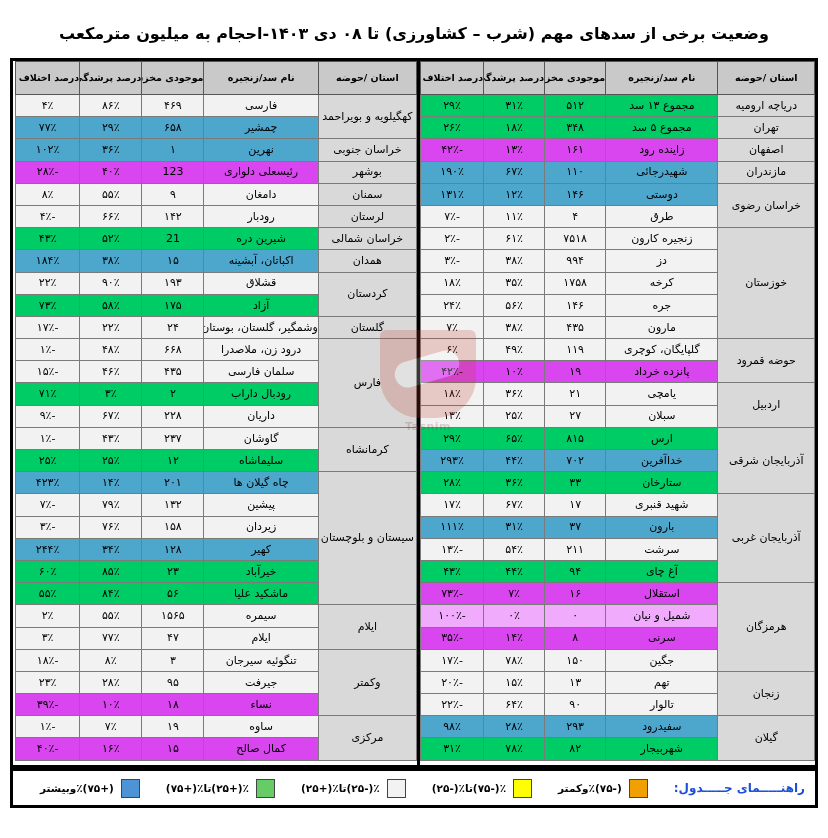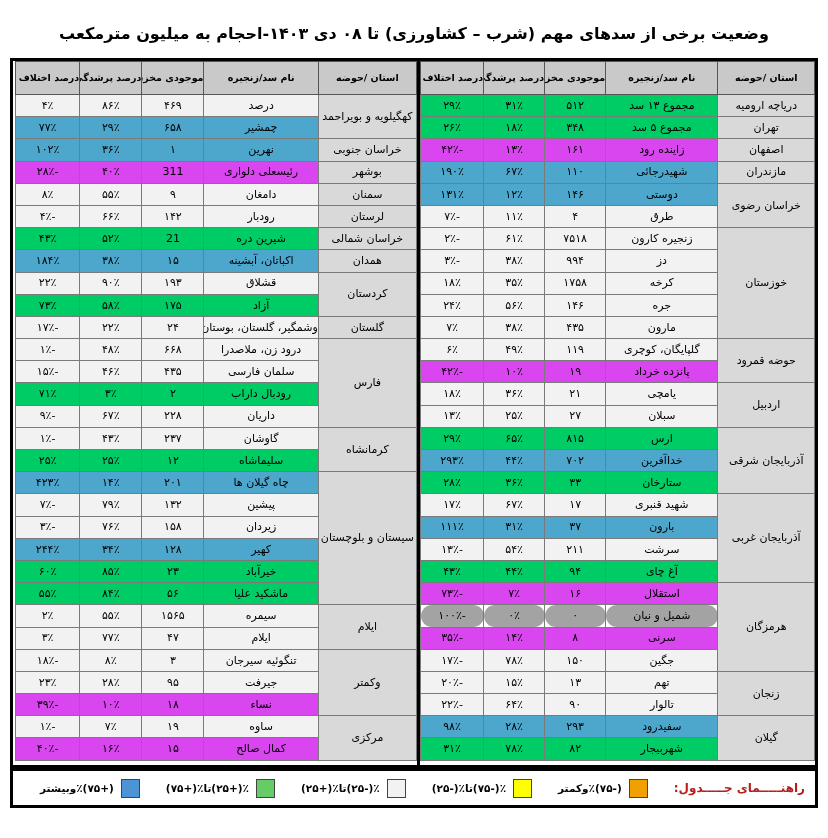--- a/index.html
+++ b/index.html
@@ -113,41 +113,41 @@
   td.prov{
     background:#d9d9d9;
     font-size:11.5px;
     font-weight:normal;
     margin-left:28px;
   }
   
   td.s-green {background:#00cc66;}
   td.s-blue  {background:#4da6cc;}
   td.s-yellow{background:#d946ef;}
-  td.s-orange{background:#a3a3a3;border-radius:11px;}
+  td.s-orange{background:#f0abfc;}
   td.s-white {background:#f2f2f2;}
 
   
   .legend{
     position:absolute;
     left:10px;top:768px;
     width:808px;height:40px;
     border:3px solid #000000;
     box-sizing:border-box;
     background:#ffffff;
     display:flex;
     flex-direction:row;
     align-items:center;
     justify-content:flex-start;
     padding:0 10px;
     direction:rtl;
     z-index:3;
   }
   .legend-title{
-    font-size:12px;font-weight:bold;color:#b91c1c;
+    font-size:12px;font-weight:bold;color:#1d4ed8;
     margin-left:26px;white-space:nowrap;
     letter-spacing:-.3px;
   }
   .legend-item{
     display:flex;align-items:center;
     margin-left:26px;white-space:nowrap;
   }
   .swatch{
     width:17px;height:17px;
     border:1px solid #444444;
@@ -156,20 +156,24 @@
   }
   .legend-label{font-size:10.5px;color:#000000;font-weight:bold;}
 </style>
 </head>
 <body>
 
 <div id="page">
 
   <div class="title">وضعیت برخی از سدهای مهم (شرب – کشاورزی) تا ۰۸ دی ۱۴۰۳-احجام به میلیون مترمکعب</div>
 
+  <div class="watermark">
+    <div class="wm-badge"></div>
+    <div class="wm-text">Tasnim</div>
+  </div>
 
   <div class="frame">
 
     <div class="half half-right">
       <table class="dams">
         <colgroup>
           <col class="c-prov">
             <col class="c-dam">
             <col class="c-vol">
             <col class="c-fill">
@@ -396,42 +400,42 @@
             <th>استان /حوضه</th>
             <th>نام سد/زنجیره</th>
             <th>موجودی مخزن</th>
             <th>درصد پرشدگی</th>
             <th>درصد اختلاف با سال قبل</th>
           </tr>
         </thead>
         <tbody id="left-body">
             <tr>
               <td class="prov" rowspan="2">کهگیلویه و بویراحمد</td>
-              <td class="s-white">درصد</td>
+              <td class="s-white">فارسی</td>
               <td class="s-white">۴۶۹</td>
               <td class="s-white">۸۶٪</td>
               <td class="s-white">۴٪</td>
             </tr>
             <tr>
               <td class="s-blue">چمشیر</td>
               <td class="s-blue">۶۵۸</td>
               <td class="s-blue">۲۹٪</td>
               <td class="s-blue">۷۷٪</td>
             </tr>
             <tr>
               <td class="prov">خراسان جنوبی</td>
               <td class="s-blue">نهرین</td>
               <td class="s-blue">۱</td>
               <td class="s-blue">۳۶٪</td>
               <td class="s-blue">۱۰۲٪</td>
             </tr>
             <tr>
               <td class="prov">بوشهر</td>
               <td class="s-yellow">رئیسعلی دلواری</td>
-              <td class="s-yellow">311</td>
+              <td class="s-yellow">123</td>
               <td class="s-yellow">۴۰٪</td>
               <td class="s-yellow">-۲۸٪</td>
             </tr>
             <tr>
               <td class="prov">سمنان</td>
               <td class="s-white">دامغان</td>
               <td class="s-white">۹</td>
               <td class="s-white">۵۵٪</td>
               <td class="s-white">۸٪</td>
             </tr>

